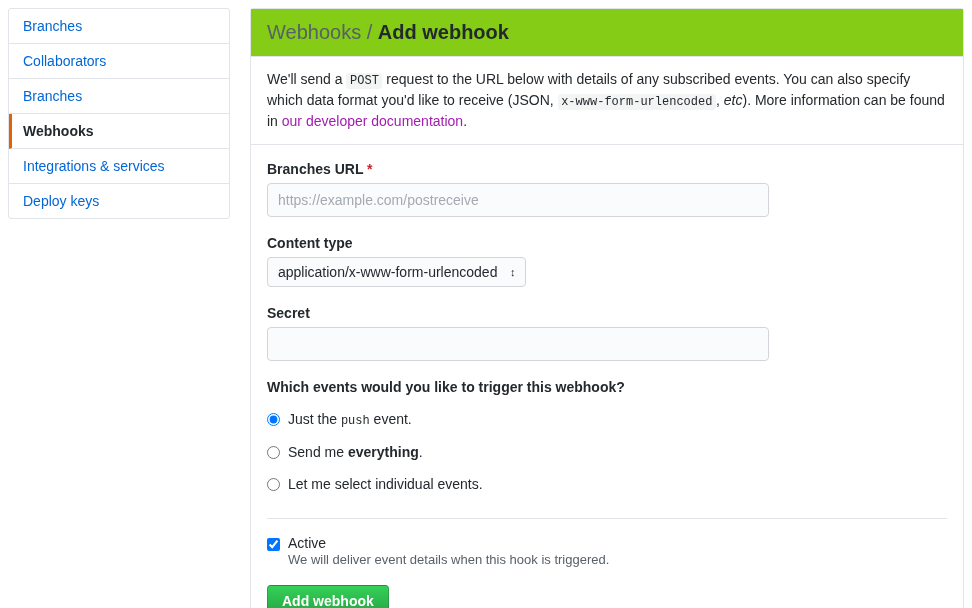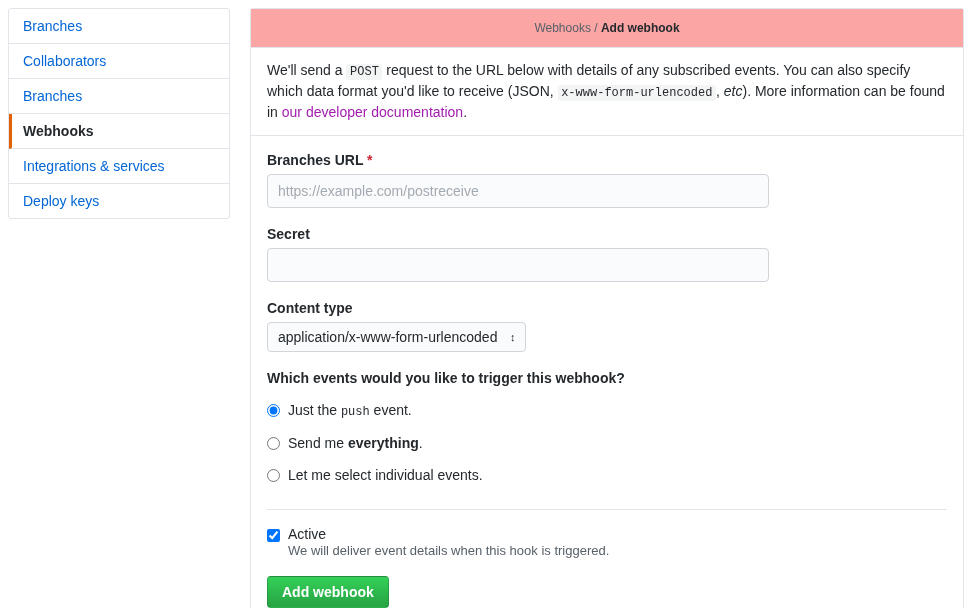--- a/index.html
+++ b/index.html
@@ -49,25 +49,24 @@
     }
     .main {
       flex: 1;
     }
     .panel {
       border: 1px solid #e1e4e8;
       border-radius: 3px;
     }
     .panel-header {
       padding: 12px 16px;
-      background: #fca5a5;
+      background: #84cc16;
       border-bottom: 1px solid #e1e4e8;
       color: #586069;
-      font-size: 12px;
-      text-align: center;
+      font-size: 20px;
     }
     .panel-header .current {
       color: #24292e;
       font-weight: 600;
     }
     .panel-desc {
       padding: 12px 16px;
       border-bottom: 1px solid #e1e4e8;
       color: #24292e;
       line-height: 1.5;
@@ -222,30 +221,30 @@
 
         <div class="form-group">
           <label class="form-label">
             <span>Branches URL</span>
             <span class="required">*</span>
           </label>
           <input type="text" class="form-input" placeholder="https://example.com/postreceive" style="">
         </div>
 
         <div class="form-group">
-          <label class="form-label">Secret</label>
-          <input type="text" class="form-input" style="">
-        </div>
-
-        <div class="form-group">
           <label class="form-label">Content type</label>
           <div class="form-select">
             <span>application/x-www-form-urlencoded</span>
             <span class="select-caret">↕</span>
           </div>
+        </div>
+
+        <div class="form-group">
+          <label class="form-label">Secret</label>
+          <input type="text" class="form-input" style="">
         </div>
 
         <div class="form-group">
           <label class="form-label">Which events would you like to trigger this webhook?</label>
           <div class="radio-group">
             <label class="radio-option">
               <input type="radio" name="events" checked="" style="">
               <span class="radio-label">
                 <span>Just the </span><code>push</code><span> event.</span>
               </span>

